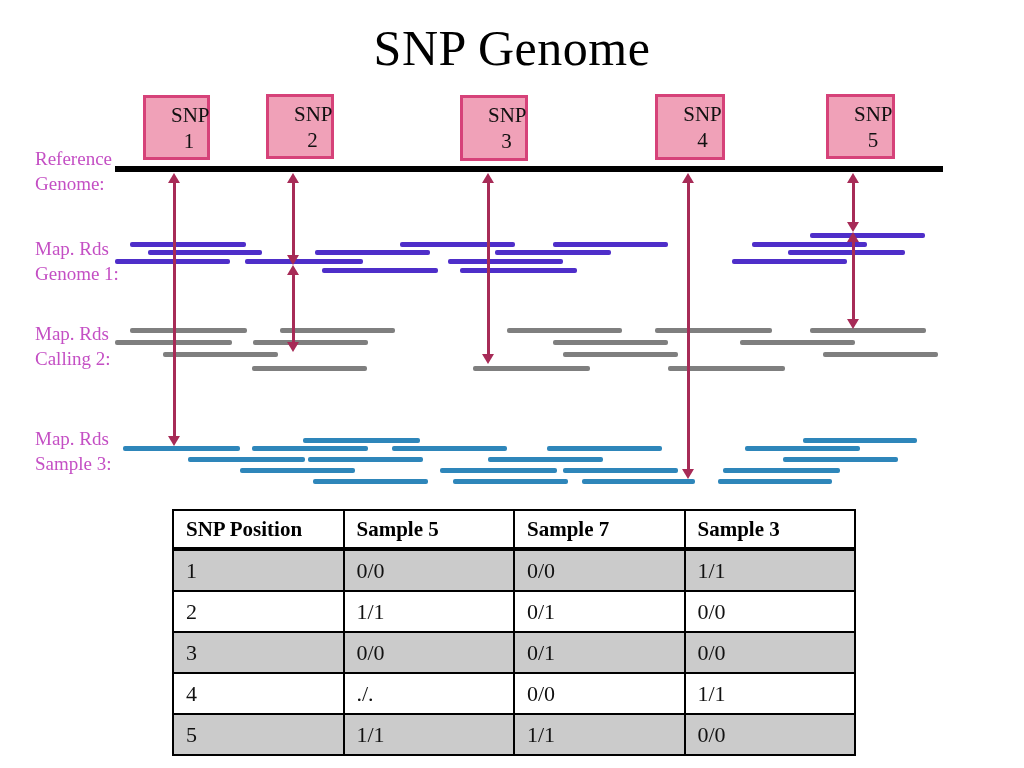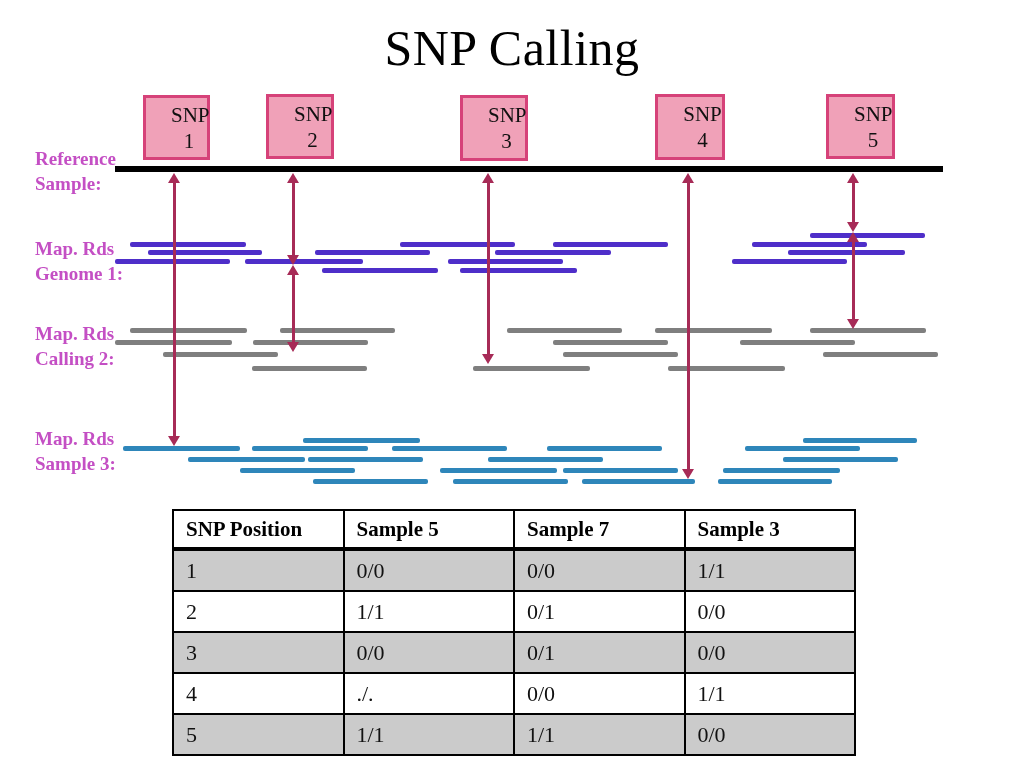--- a/index.html
+++ b/index.html
@@ -11,42 +11,42 @@
   .slide-title{
     position:absolute;left:0;right:0;top:18px;margin:0;text-align:center;
     font-size:50px;line-height:60px;font-weight:400;color:#000;letter-spacing:0.5px;
   }
   .ref-line{position:absolute;}
   .snp-box{
     position:absolute;box-sizing:border-box;border:3px solid;
     text-align:center;font-size:21px;line-height:26px;padding-top:4px;color:#111;padding-left:25px;
   }
   .snp-box span{display:block;}
-  .row-label{position:absolute;font-size:19px;line-height:25px;white-space:nowrap;font-weight:bold;}
+  .row-label{position:absolute;font-size:19px;line-height:25px;white-space:nowrap;}
   .read{position:absolute;height:5px;border-radius:2px;}
   .arrow{position:absolute;width:12px;}
   .arrow .shaft{position:absolute;left:4.5px;top:5px;bottom:5px;width:3px;}
   .arrow .head{position:absolute;width:0;height:0;left:0;}
   .arrow .head-up{top:0;border-left:6px solid transparent;border-right:6px solid transparent;}
   .arrow .head-down{bottom:0;border-left:6px solid transparent;border-right:6px solid transparent;}
   .geno-table{
     position:absolute;border-collapse:collapse;table-layout:fixed;background:#fff;padding-left:23px;
   }
   .geno-table th,.geno-table td{
     border:2px solid #000;text-align:left;vertical-align:middle;
     padding:0 4px 0 12px;overflow:hidden;white-space:nowrap;
   }
   .geno-table th{font-size:21px;font-weight:bold;height:36px;border-bottom:4px solid #000;}
   .geno-table td{font-size:22px;height:39px;color:#111;}
 </style>
 </head>
 <body>
 
 <div class="slide">
-  <h1 class="slide-title">SNP Calling</h1>
+  <h1 class="slide-title">SNP Genome</h1>
 
   <div id="diagram">
     <div id="ref-line" class="ref-line" style="left: 115px; top: 166px; width: 828px; height: 6px; background: rgb(0, 0, 0);"></div>
     <div id="markers">
         <div class="snp-box" style="left: 143px; top: 95px; width: 67px; height: 65px; background: rgb(240, 161, 184); border-color: rgb(214, 66, 121);">
           <span>SNP</span>
           <span>1</span>
         </div>
         <div class="snp-box" style="left: 266px; top: 94px; width: 68px; height: 65px; background: rgb(240, 161, 184); border-color: rgb(214, 66, 121);">
           <span>SNP</span>
@@ -61,21 +61,21 @@
           <span>4</span>
         </div>
         <div class="snp-box" style="left: 826px; top: 94px; width: 69px; height: 65px; background: rgb(240, 161, 184); border-color: rgb(214, 66, 121);">
           <span>SNP</span>
           <span>5</span>
         </div>
       </div>
     <div id="row-labels">
         <div class="row-label" style="left: 35px; top: 146px; color: rgb(196, 79, 196);">
           <div>Reference</div>
-          <div>Sample:</div>
+          <div>Genome:</div>
         </div>
         <div class="row-label" style="left: 35px; top: 236px; color: rgb(196, 79, 196);">
           <div>Map. Rds</div>
           <div>Genome 1:</div>
         </div>
         <div class="row-label" style="left: 35px; top: 321px; color: rgb(196, 79, 196);">
           <div>Map. Rds</div>
           <div>Calling 2:</div>
         </div>
         <div class="row-label" style="left: 35px; top: 426px; color: rgb(196, 79, 196);">

